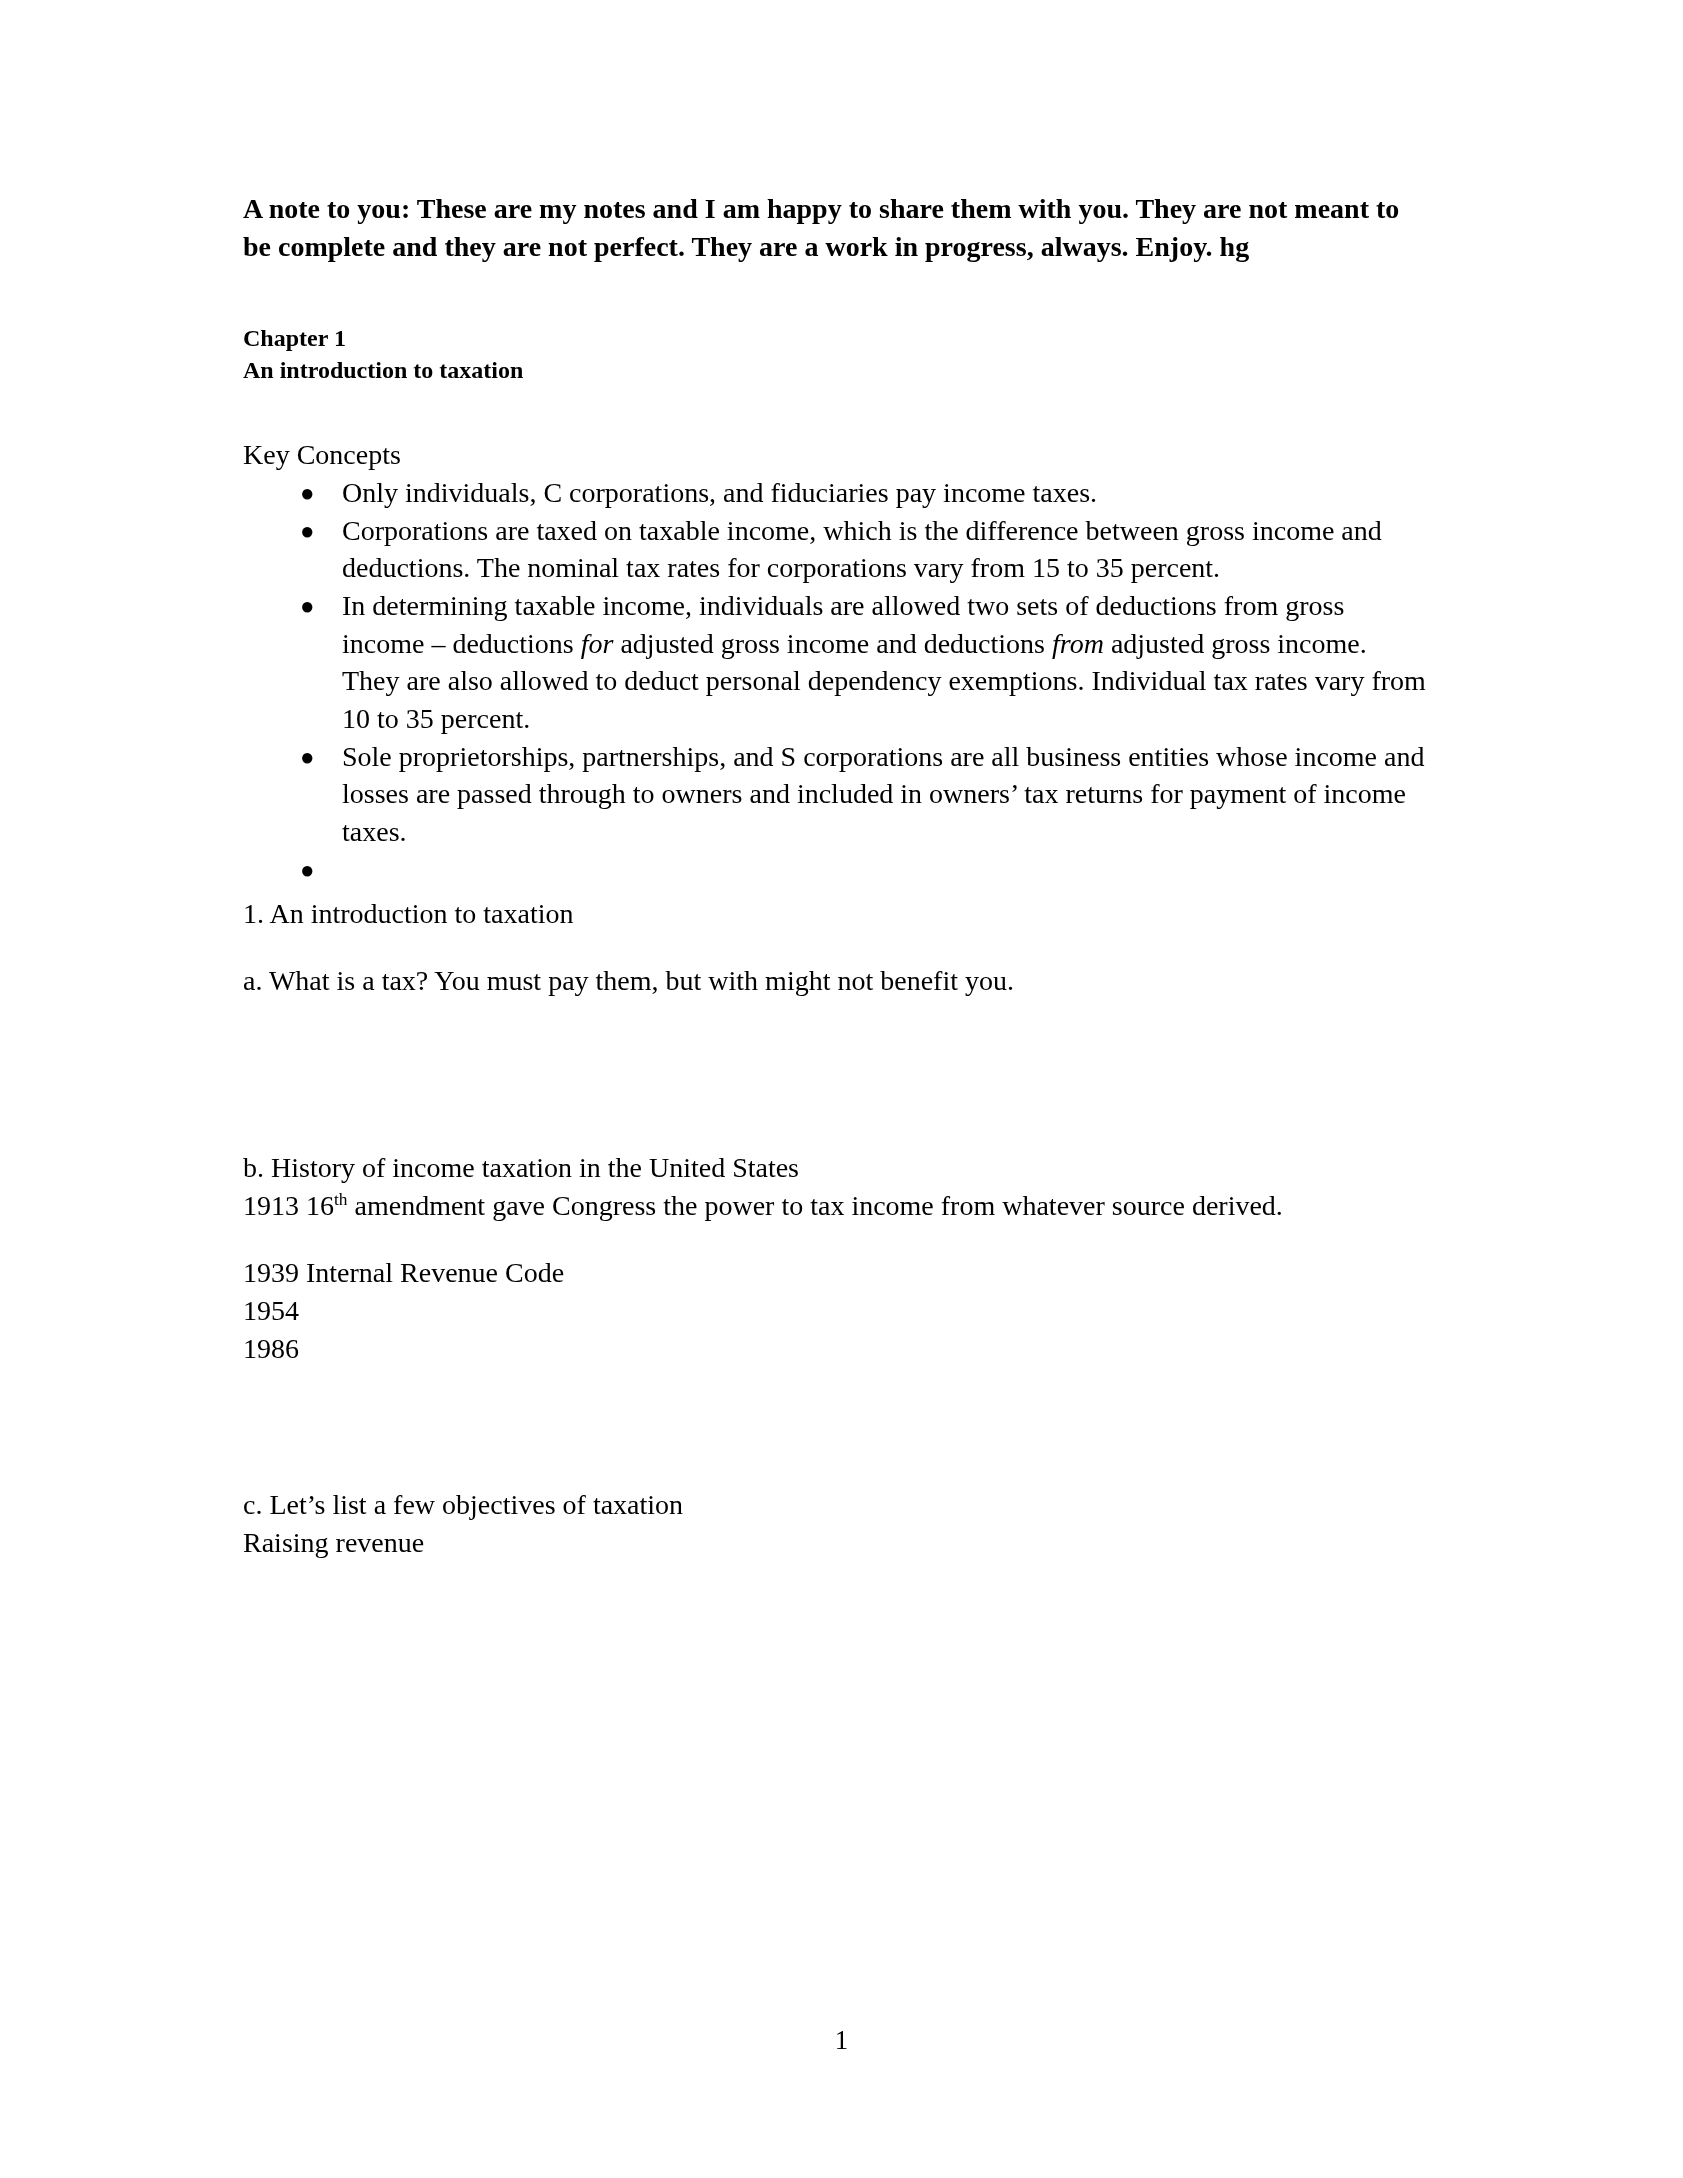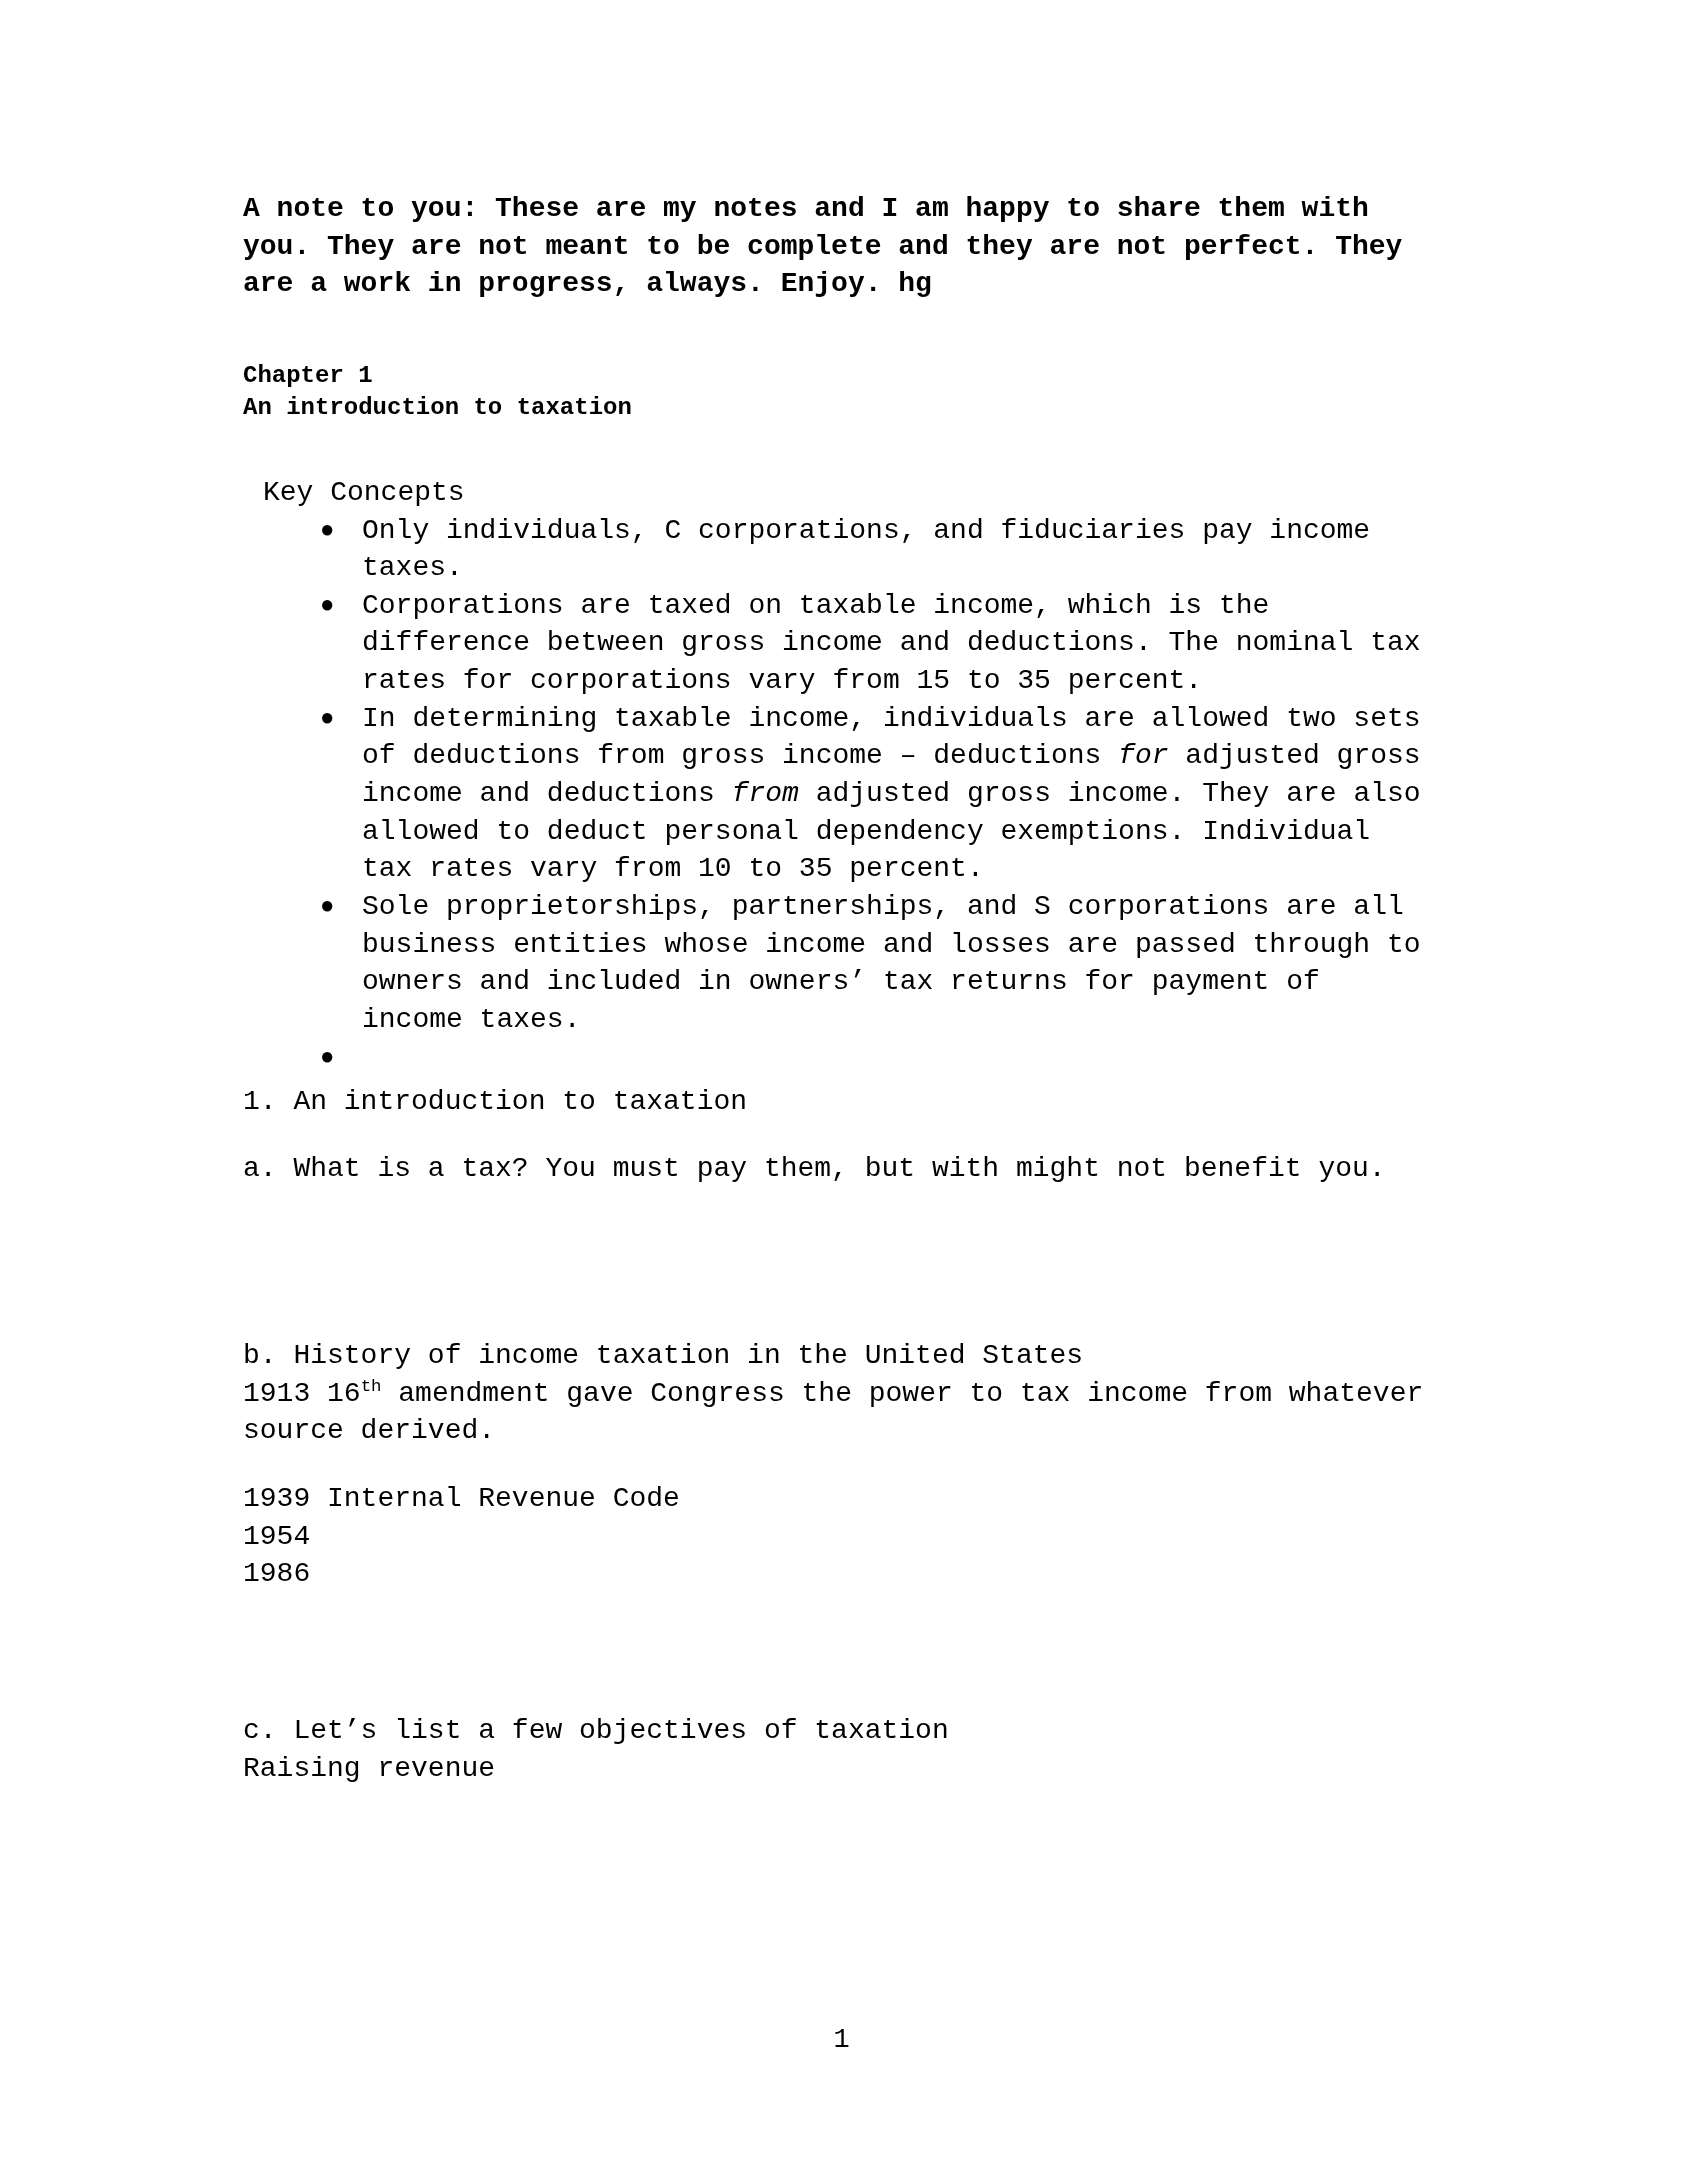--- a/index.html
+++ b/index.html
@@ -13,21 +13,20 @@
     font-family: "Liberation Serif", "DejaVu Serif", serif;
     color: #000000;
     position: relative;
   }
   .page {
     position: relative;
     width: 1683px;
     height: 1734px;
     box-sizing: border-box;
     padding: 12px;
-    font-family: Liberation Mono, monospace;
   }
   .content {
     position: absolute;
     left: 243px;
     top: 190px;
     width: 1183px;
   }
   .note {
     font-weight: bold;
     font-size: 28px;
@@ -42,21 +41,20 @@
     line-height: 1.34;
     margin-top: 57px;
   }
   .chapter-line {
     display: block;
   }
   .key-concepts {
     font-size: 28px;
     line-height: 1.34;
     margin-top: 50px;
-    margin-left: 20px;
   }
   ul.bullets {
     list-style: none;
     margin: 0;
     padding: 0;
   }
   ul.bullets > li {
     position: relative;
     padding-left: 99px;
     font-size: 28px;

